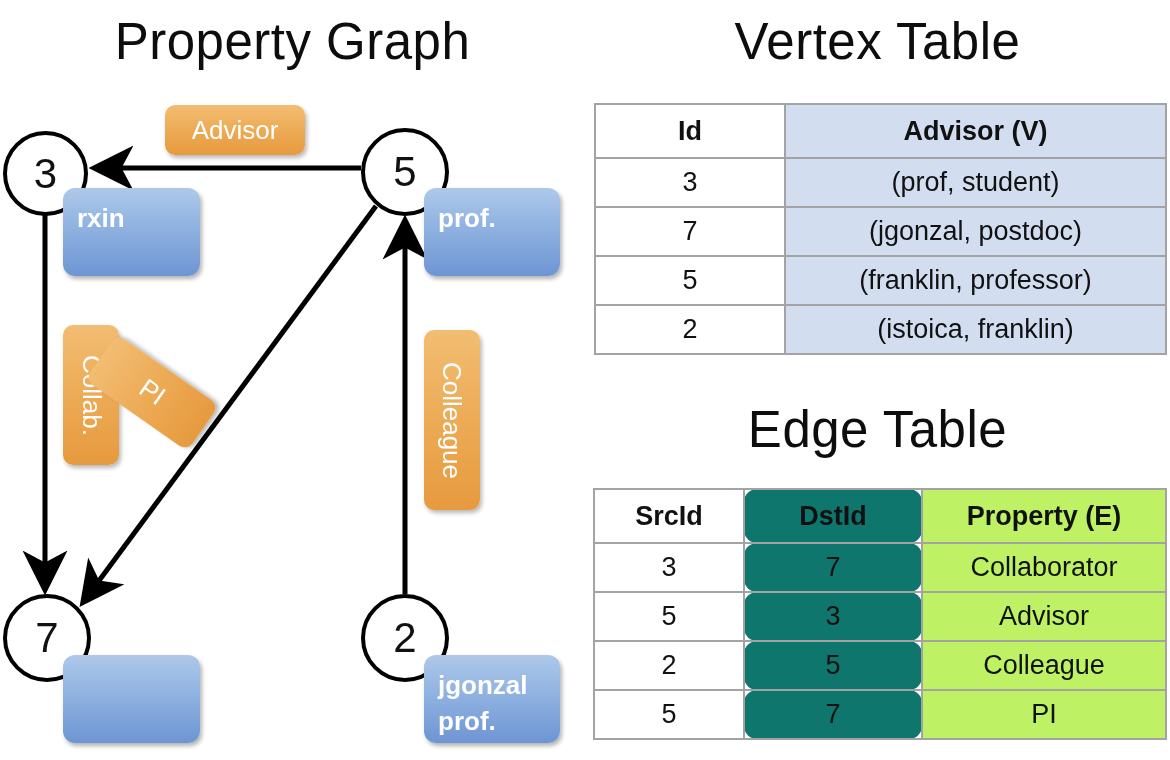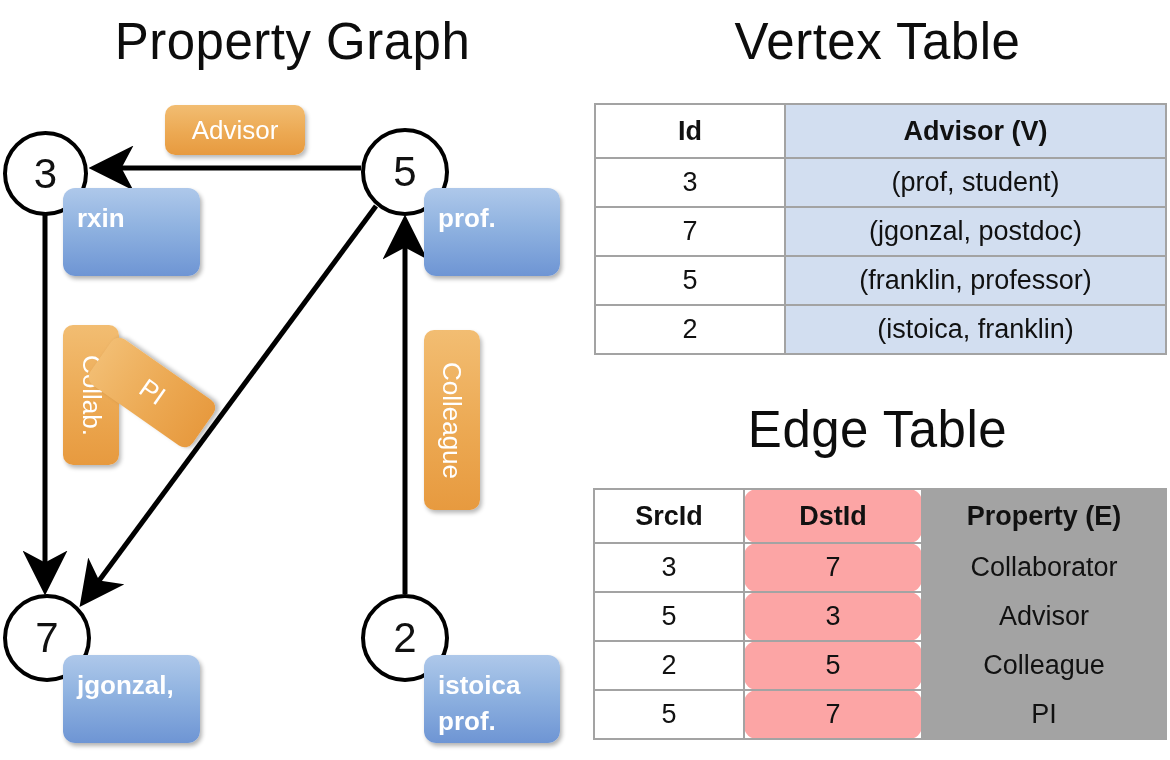--- a/index.html
+++ b/index.html
@@ -100,22 +100,22 @@
     white-space:nowrap;
   }
   table.grid th{font-weight:700;font-size:27px;height:52px;}
 
   #vertex-table{left:594px;top:103px;width:573px;}
   #vertex-table .col-id{width:188px;background:#ffffff;}
   #vertex-table .col-prop{background:#d2def0;}
 
   #edge-table{left:593px;top:488px;width:574px;}
   #edge-table .col-src{width:148px;background:#ffffff;}
-  #edge-table .col-dst{width:176px;background:#fca5a5;border-radius:13px;}
-  #edge-table .col-prop{background:#a3a3a3;}
+  #edge-table .col-dst{width:176px;background:#0f766e;border-radius:13px;}
+  #edge-table .col-prop{background:#bef264;}
 </style>
 </head>
 <body>
 
 <div class="stage">
 
   <div class="title" id="title-property-graph">Property Graph</div>
 
   <div class="title" id="title-vertex-table">Vertex Table</div>
 
@@ -171,25 +171,24 @@
 
   <div class="prop-box" id="prop-3" style="left:63px;top:188px;width:137px;height:88px;">
     <div>rxin</div>
   </div>
 
   <div class="prop-box" id="prop-5" style="left:424px;top:188px;width:136px;height:88px;">
     <div>prof.</div>
   </div>
 
   <div class="prop-box" id="prop-7" style="left:63px;top:655px;width:137px;height:88px;">
-    <div>jgonzal,</div>
   </div>
 
   <div class="prop-box" id="prop-2" style="left:424px;top:655px;width:136px;height:88px;">
-    <div>istoica</div>
+    <div>jgonzal</div>
     <div>prof.</div>
   </div>
 
   <table class="grid" id="vertex-table">
     <thead>
       <tr>
         <th class="col-id">Id</th>
         <th class="col-prop">Advisor (V)</th>
       </tr>
     </thead>

